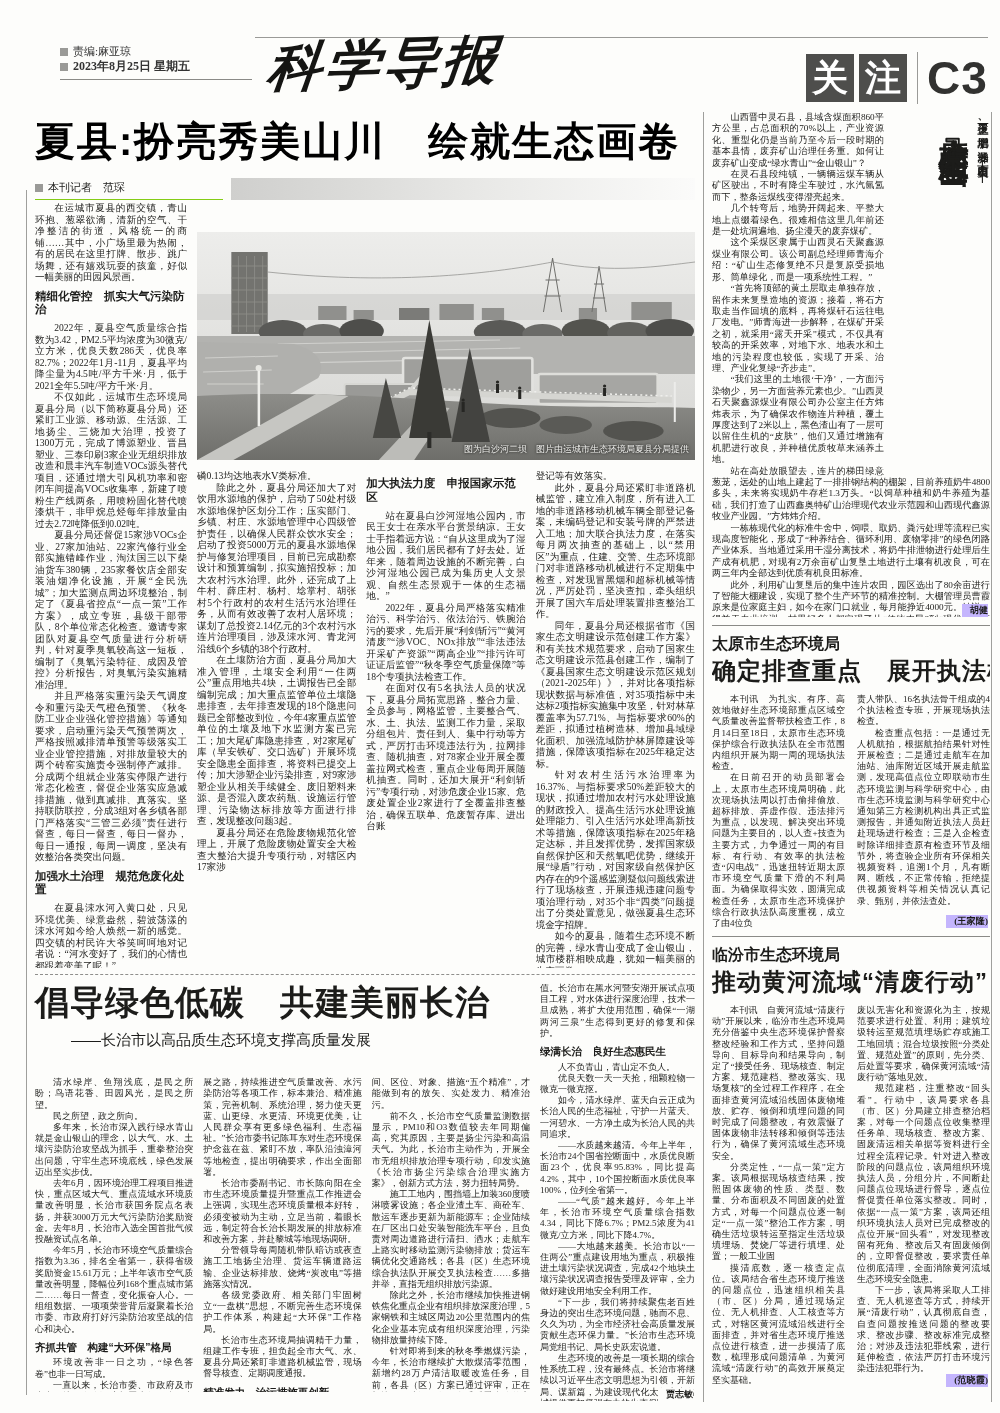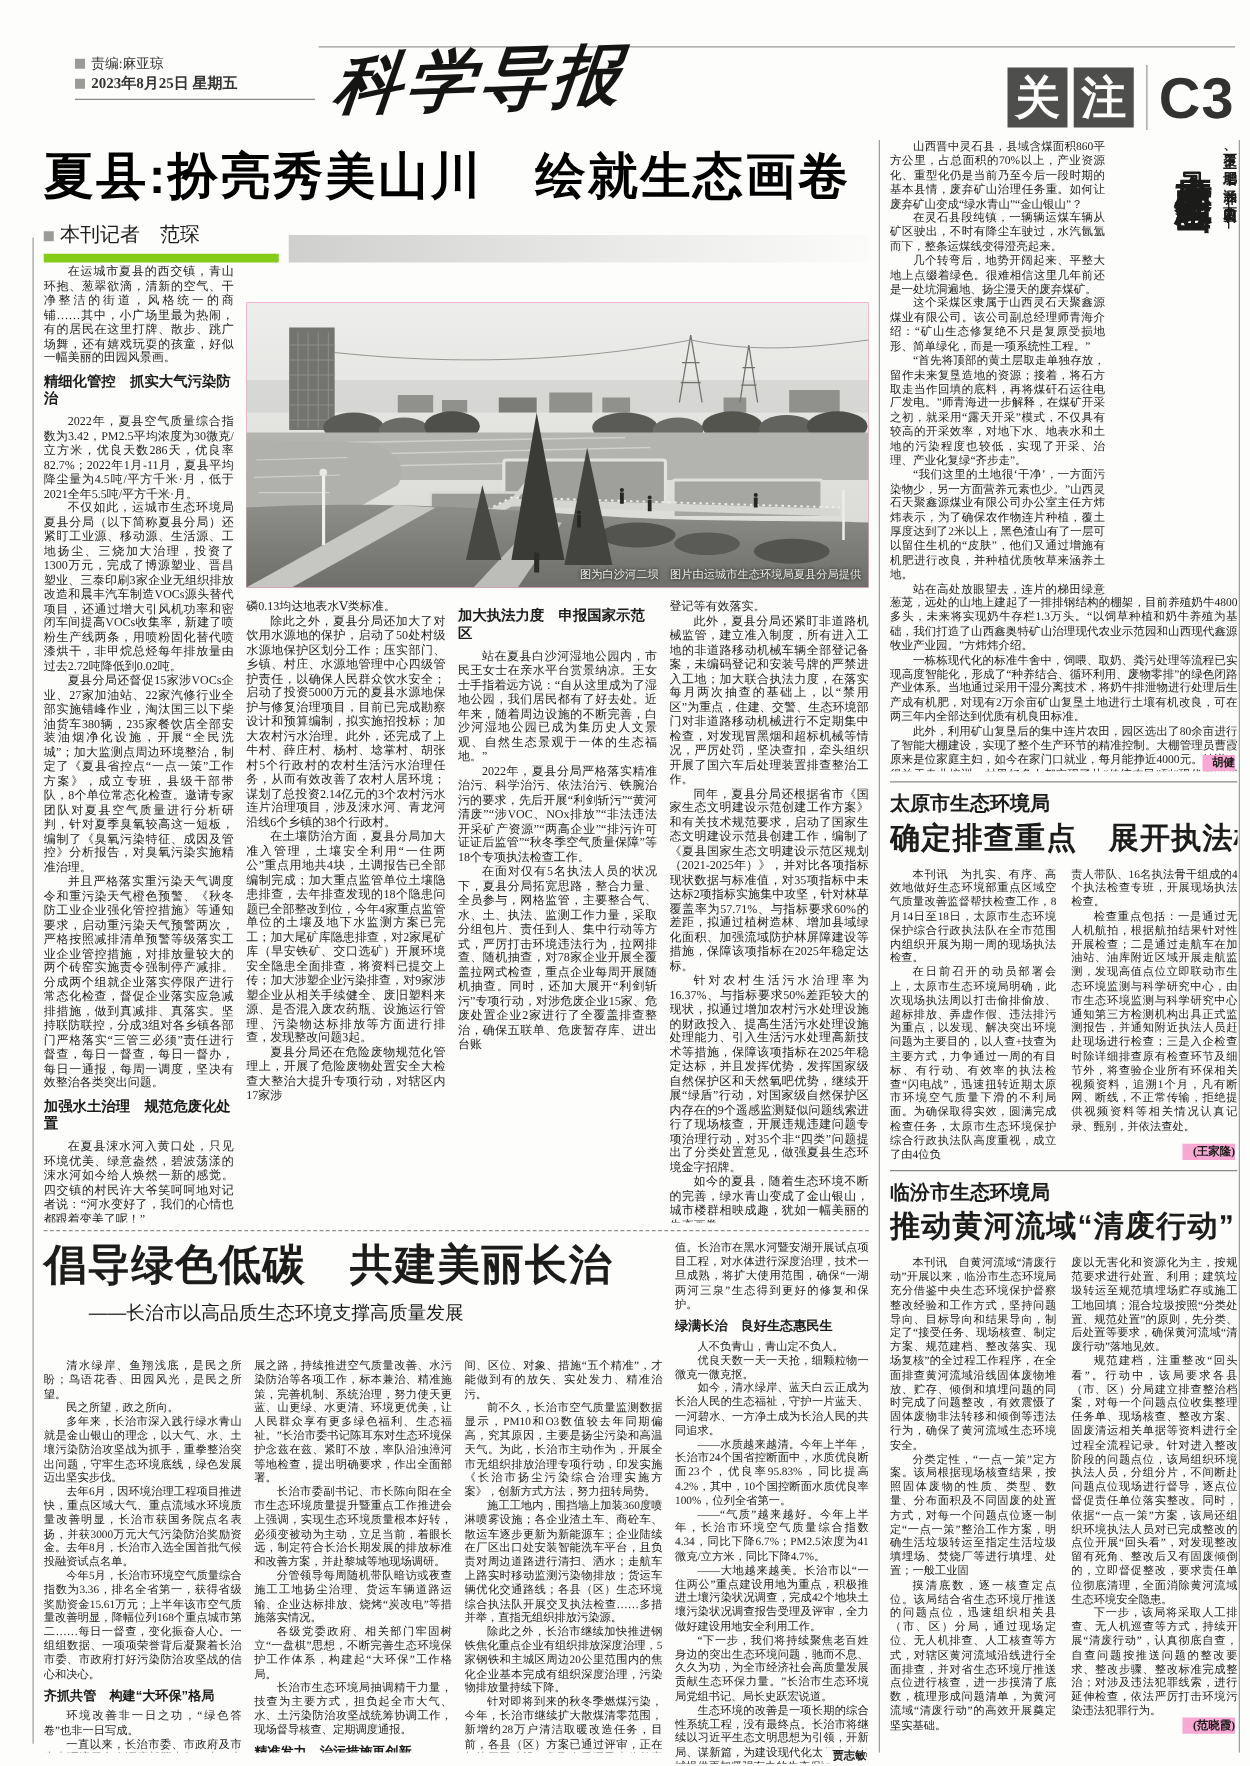--- a/index.html
+++ b/index.html
@@ -25,26 +25,26 @@
   .badge-div { width:1px; height:52px; background:#9a9a97; margin:0 9px 0 5px; }
   .pageno { font:700 46px/52px "Liberation Sans","DejaVu Sans",sans-serif; color:#323230; letter-spacing:1px; }
   
   .vline { position:absolute; width:1px; background:#9f9f9c; }
   
   .zone-left { position:absolute; left:35px; top:118px; width:660px; }
   h1.main-head {
     font:900 40px/1.15 "Liberation Sans","DejaVu Sans",sans-serif; color:#000; letter-spacing:2px; white-space:nowrap;
   }
   .byline-row { display:flex; align-items:flex-end; margin-top:14px; }
-  .byline { width:188px; font-size:16px; padding-bottom:4px; border-bottom:7px solid #84cc16; white-space:nowrap; }
+  .byline { width:188px; font-size:11px; padding-bottom:4px; border-bottom:1px solid #84cc16; white-space:nowrap; }
   .grad-band { flex:1; height:22px; margin-left:8px; background:linear-gradient(to right,#cfcfcd,#e9e9e7 55%,#fbfbfa); }
   .main-row { display:flex; gap:10px; margin-top:2px; height:766px; overflow:hidden; }
   .m-col1 { width:152px; overflow:hidden; }
   .m-right { flex:1; display:flex; flex-direction:column; }
-  .photo-wrap { position:relative; height:228px; margin:30px 0 10px; background:#ec4899; }
+  .photo-wrap { position:relative; height:228px; margin:30px 0 10px; background:#0f766e; }
   .photo-wrap svg { display:block; width:100%; height:100%; }
   .photo-cap { position:absolute; right:6px; bottom:4px; font-size:9px; color:#f4f4f1; text-shadow:0 0 3px #2e2e2c,0 0 2px #2e2e2c; font-family:"Liberation Sans","DejaVu Sans",sans-serif; }
   .m-cols { display:flex; gap:10px; flex:1; overflow:hidden; }
   .m-cols > div { flex:1; overflow:hidden; }
   .m-col1 p, .m-cols p { font-size:9.6px; line-height:11.5px; text-align:justify; }
   .m-col1 .h, .m-cols .h { font:700 11.5px/1.2 "Liberation Sans","DejaVu Sans",sans-serif; margin:7px 0 5px; }
   .p { text-indent:2em; } .c { text-indent:0; }
   
   .cz { margin-top:6px; border-top:1px dashed #8f8f8c; padding-top:8px; }
   .cz-top { display:flex; gap:10px; }
@@ -58,21 +58,21 @@
   .cz .h { font:700 10.5px/1.2 "Liberation Sans","DejaVu Sans",sans-serif; margin:6px 0 4px; }
   .cz-author { position:absolute; right:2px; bottom:0; background:#fdfdfb; padding-left:8px; font-weight:bold; font-size:9px; }
   
   .zone-right { position:absolute; left:712px; top:112px; width:278px; height:1298px; overflow:hidden; }
   .rail-rule { border:0; border-top:1px solid #8a8a87; margin:8px 0; }
   .mine { position:relative; height:505px; overflow:hidden; }
   .mine p { font-size:9.2px; line-height:11.4px; text-align:justify; }
   .mine-float { float:right; width:98px; height:348px; margin:2px 0 6px 8px; display:flex; justify-content:flex-end; }
   .v-head { writing-mode:vertical-rl; font:900 30px/1 "Liberation Sans","DejaVu Sans",sans-serif; letter-spacing:2px; }
   .v-kicker { writing-mode:vertical-rl; font:700 11px/1.3 "Liberation Sans","DejaVu Sans",sans-serif; margin-left:7px; letter-spacing:1px; }
-  .rail-author { position:absolute; right:2px; bottom:0; background:#f9a8d4; padding-left:8px; font-weight:bold; font-size:9.2px; }
+  .rail-author { position:absolute; right:2px; bottom:0; background:#c4b5fd; padding-left:8px; font-weight:bold; font-size:9.2px; }
   .rail-kicker { font:700 16px/1.2 "Liberation Sans","DejaVu Sans",sans-serif; margin:2px 0 4px; }
   .rail-head { font:900 24px/1.2 "Liberation Sans","DejaVu Sans",sans-serif; letter-spacing:1px; white-space:nowrap; }
   .rail-cols { display:flex; gap:12px; margin-top:8px; overflow:hidden; }
   .rail-cols > div { flex:1; overflow:hidden; }
   .rail-cols p { font-size:9px; line-height:11.2px; text-align:justify; }
   .taiyuan { position:relative; }
   .taiyuan .rail-cols { height:234px; }
   .linfen { position:relative; }
   .linfen .rail-cols { height:382px; }
 </style>
@@ -249,21 +249,21 @@
                 <p class="p">今年5月，长治市环境空气质量综合指数为3.36，排名全省第一，获得省级奖励资金15.61万元；上半年该市空气质量改善明显，降幅位列168个重点城市第二……每日一督查，变化振奋人心。一组组数据、一项项荣誉背后凝聚着长治市委、市政府打好污染防治攻坚战的信心和决心。</p>
                 <h4 class="h">齐抓共管　构建“大环保”格局</h4>
                 <p class="p">环境改善非一日之功，“绿色答卷”也非一日写成。</p>
                 <p class="p">一直以来，长治市委、市政府及市生态环境局多次调度部署大气、水、土污染防治攻坚战任务推进工作。</p>
               </div>
             <div>
                 <p class="c">展之路，持续推进空气质量改善、水污染防治等各项工作，标本兼治、精准施策，完善机制、系统治理，努力使天更蓝、山更绿、水更清、环境更优美，让人民群众享有更多绿色福利、生态福祉。”长治市委书记陈耳东对生态环境保护念兹在兹、紧盯不放，率队沿浊漳河等地检查，提出明确要求，作出全面部署。</p>
                 <p class="p">长治市委副书记、市长陈向阳在全市生态环境质量提升暨重点工作推进会上强调，实现生态环境质量根本好转，必须变被动为主动，立足当前，着眼长远，制定符合长治长期发展的排放标准和改善方案，并赴黎城等地现场调研。</p>
                 <p class="p">分管领导每周随机带队暗访或夜查施工工地扬尘治理、货运车辆道路运输、企业达标排放、烧烤“炭改电”等措施落实情况。</p>
                 <p class="p">各级党委政府、相关部门牢固树立“一盘棋”思想，不断完善生态环境保护工作体系，构建起“大环保”工作格局。</p>
-                <p class="p">长治市生态环境局抽调精干力量，技查为主要方式，担负起全市大气、水、土污染防治攻坚战统筹协调工作，现场督导核查、定期调度通报。</p>
+                <p class="p">长治市生态环境局抽调精干力量，组建工作专班，担负起全市大气、水、夏县分局还紧盯非道路机械监管，现场督导核查、定期调度通报。</p>
                 <h4 class="h">精准发力　治污措施再创新</h4>
                 <p class="p">得其法者事半功倍，不得其法者事倍功半。</p>
               </div>
             <div>
                 <p class="c">间、区位、对象、措施“五个精准”，才能做到有的放矢、实处发力、精准治污。</p>
                 <p class="p">前不久，长治市空气质量监测数据显示，PM10和O3数值较去年同期偏高，究其原因，主要是扬尘污染和高温天气。为此，长治市主动作为，开展全市无组织排放治理专项行动，印发实施《长治市扬尘污染综合治理实施方案》，创新方式方法，努力扭转局势。</p>
                 <p class="p">施工工地内，围挡墙上加装360度喷淋喷雾设施；各企业渣土车、商砼车、散运车逐步更新为新能源车；企业陆续在厂区出口处安装智能洗车平台，且负责对周边道路进行清扫、洒水；走航车上路实时移动监测污染物排放；货运车辆优化交通路线；各县（区）生态环境综合执法队开展交叉执法检查……多措并举，直指无组织排放污染源。</p>
                 <p class="p">除此之外，长治市继续加快推进钢铁焦化重点企业有组织排放深度治理，5家钢铁和主城区周边20公里范围内的焦化企业基本完成有组织深度治理，污染物排放量持续下降。</p>
                 <p class="p">针对即将到来的秋冬季燃煤污染，今年，长治市继续扩大散煤清零范围，新增约28万户清洁取暖改造任务，目前，各县（区）方案已通过评审，正在加快开工建设，争取在采暖季来临前完工。</p>
               </div>

